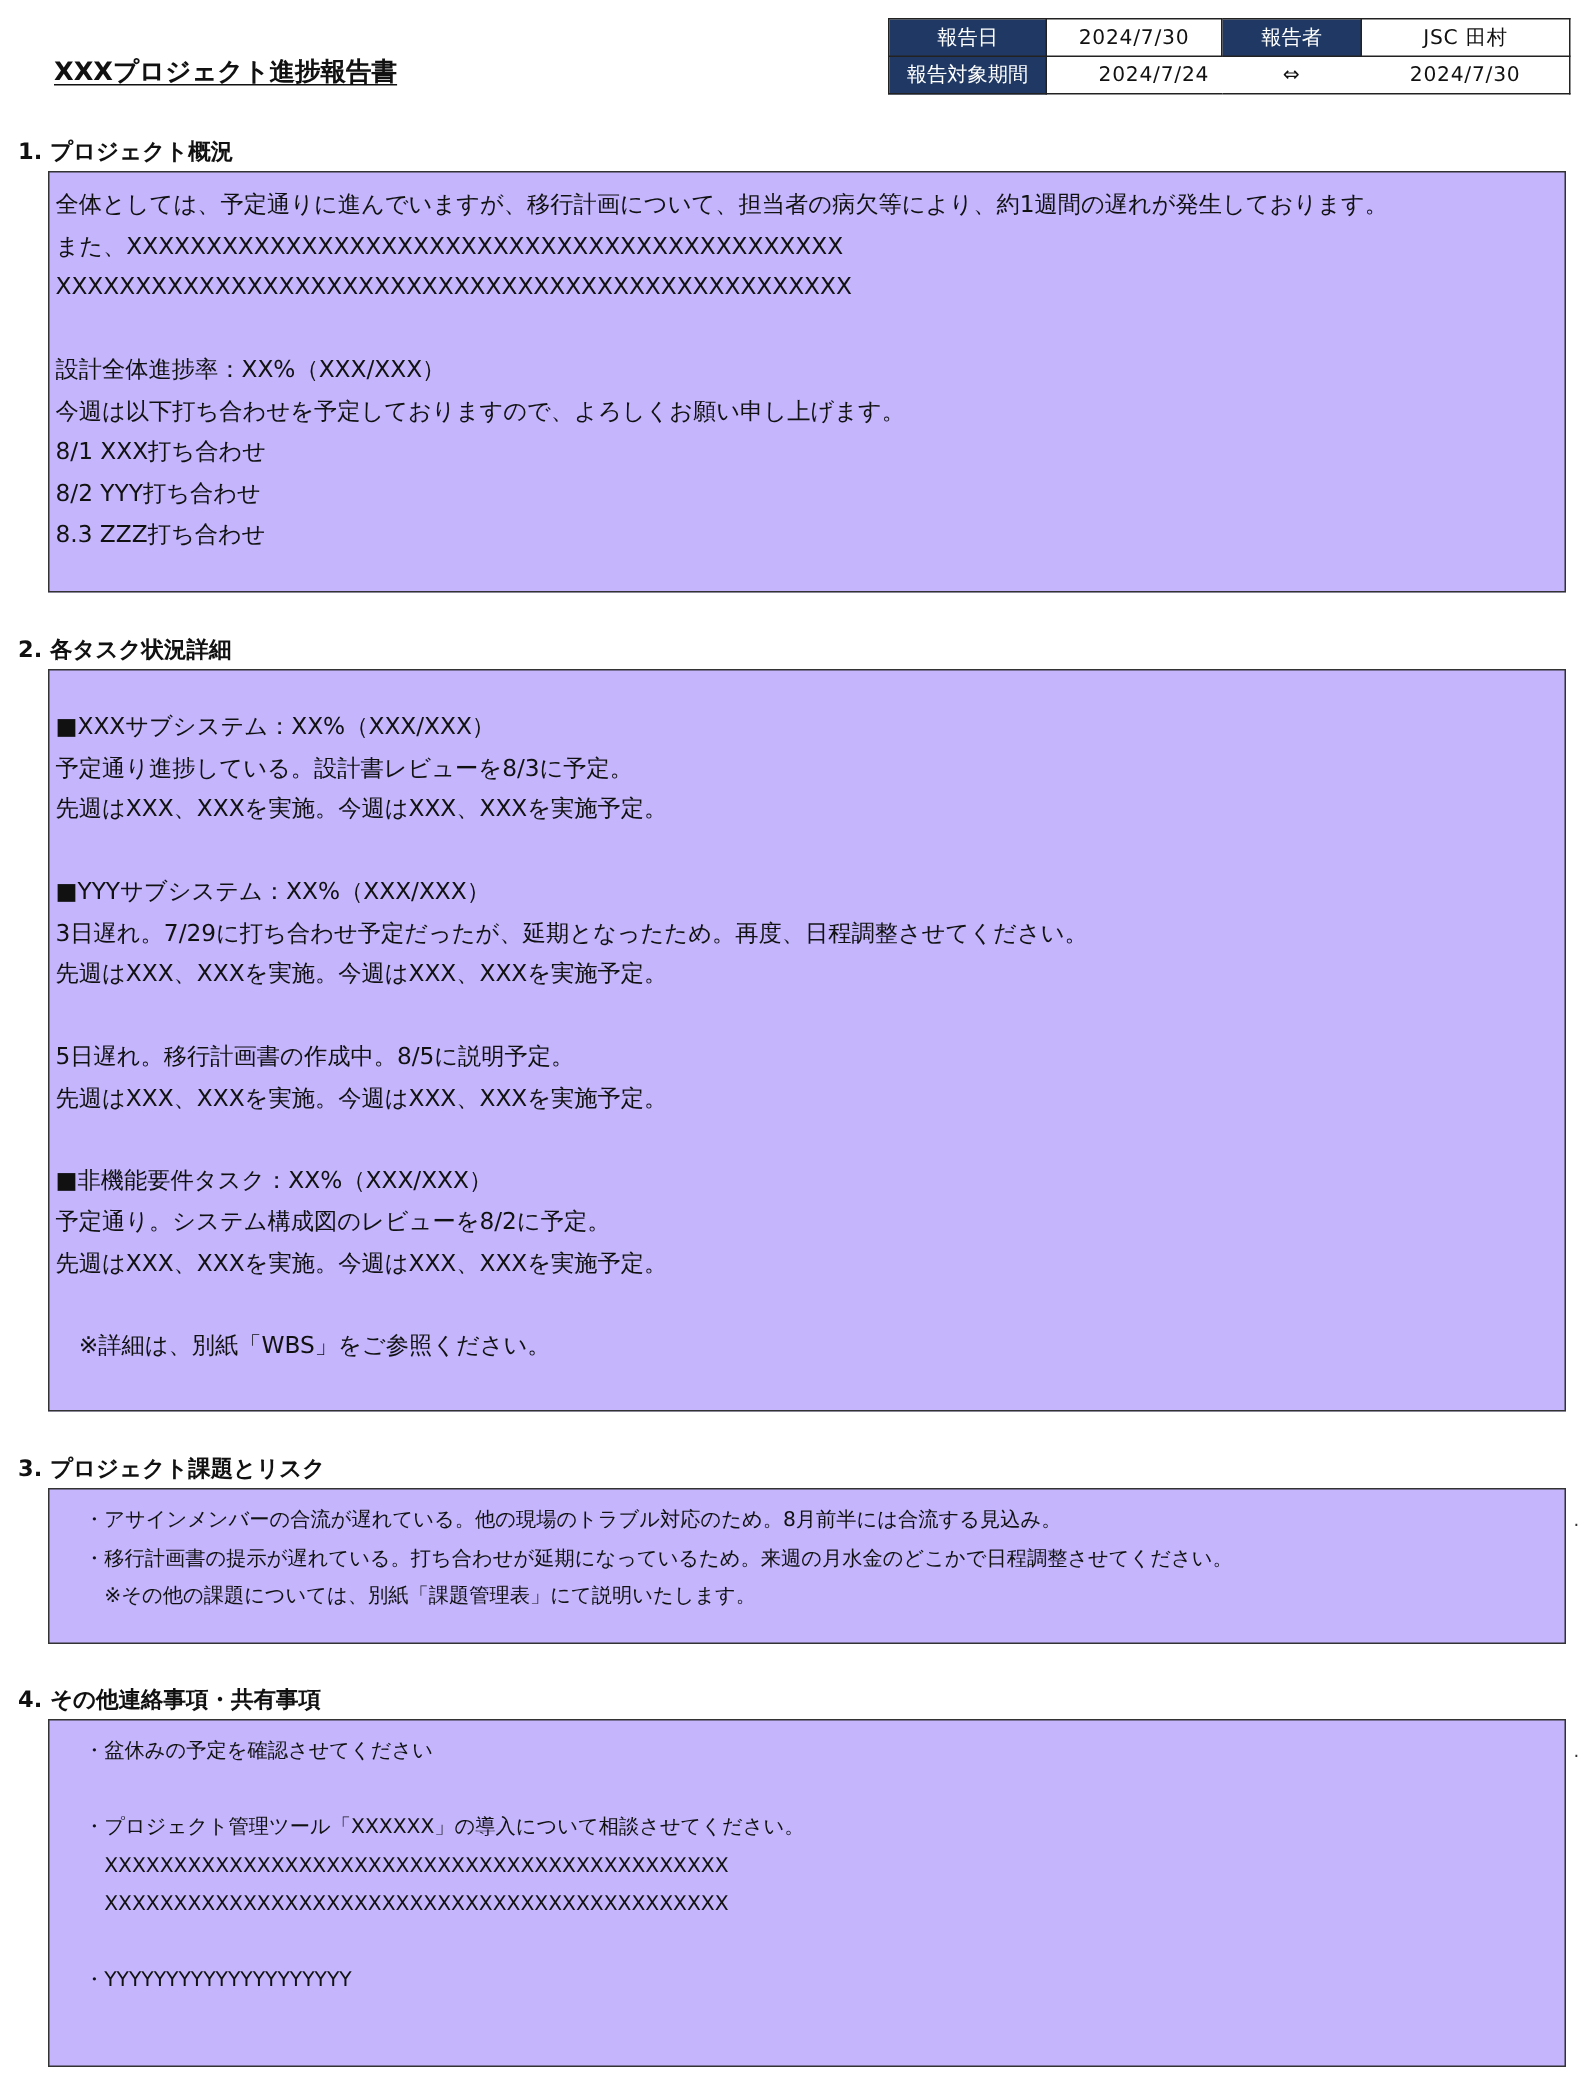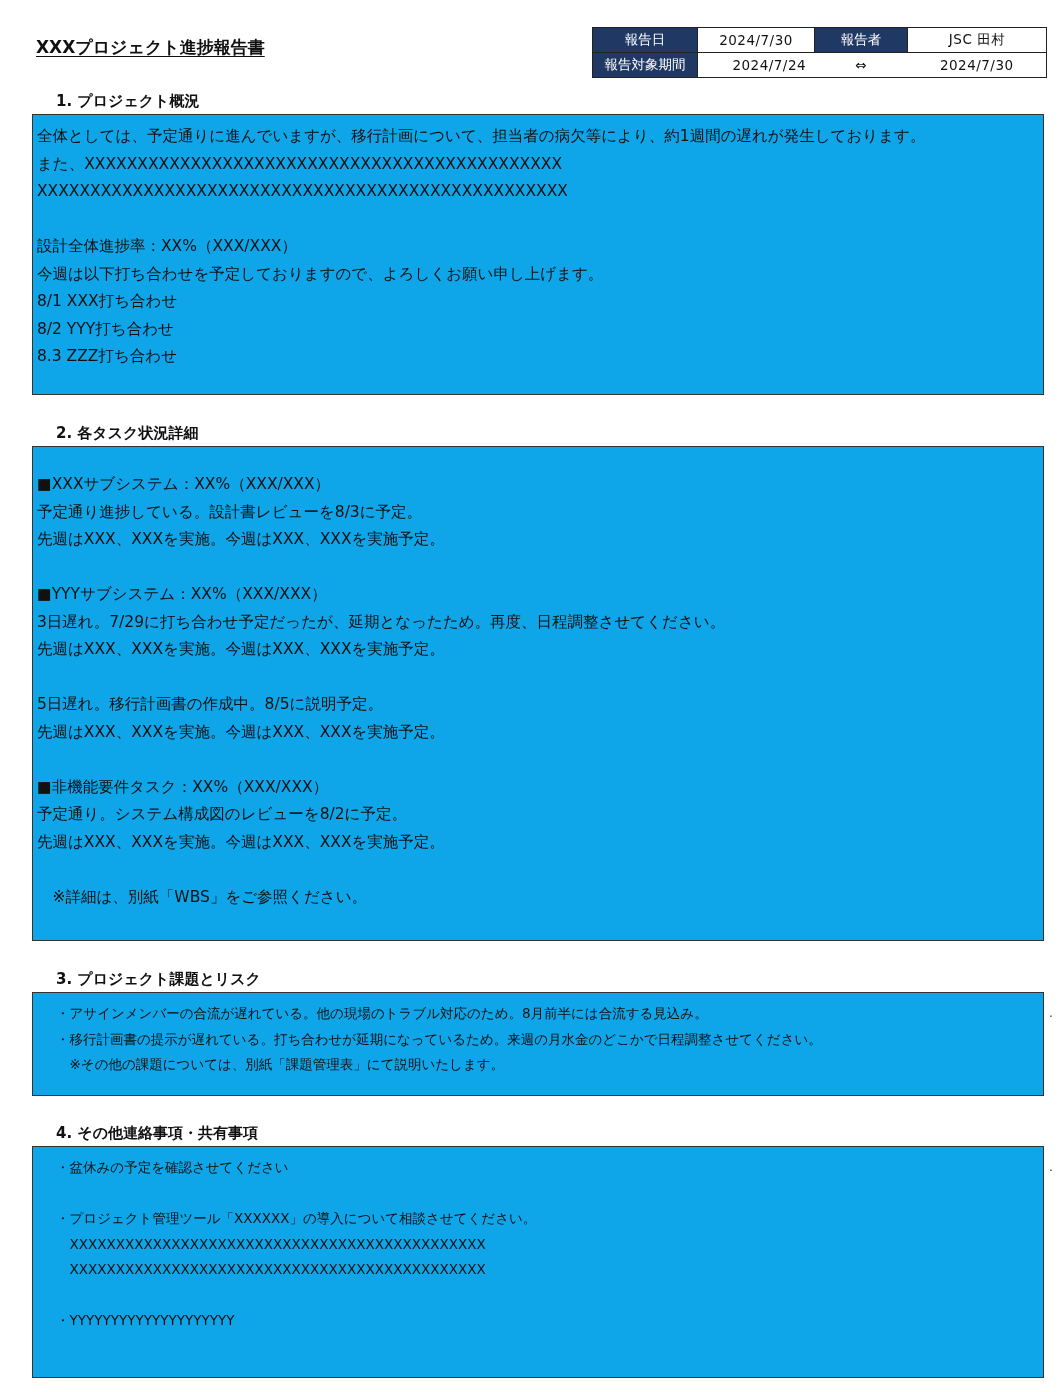--- a/index.html
+++ b/index.html
@@ -7,35 +7,35 @@
       width: 1060px; height: 1392px; position: relative; overflow: hidden;
       font-family: "DejaVu Sans", "Liberation Sans", sans-serif;
       color: #111;
     }
     .title {
       position: absolute; left: 36px; top: 36px;
       font-size: 17px; font-weight: bold; text-decoration: underline;
       text-underline-offset: 3px; letter-spacing: 0px;
     }
     .meta {
-      position: absolute; left: 592px; top: 27px;
+      position: absolute; left: 592px; top: 12px;
       border-collapse: collapse; font-size: 13.5px;
     }
     .meta td {
       border: 1px solid #222; height: 24px; padding: 0 4px; text-align: center;
       white-space: nowrap;
     }
     .meta td.lbl { background: #1f3864; color: #ffffff; }
     .meta td.val { background: #ffffff; color: #111; letter-spacing: 0.5px; }
     .sec-head {
-      position: absolute; left: 12px; font-size: 15px; font-weight: bold; margin-left: 44px;
+      position: absolute; left: 12px; font-size: 15px; font-weight: bold;
     }
     .box {
       position: absolute; left: 32px; width: 1012px;
-      border: 1.5px solid #333; box-sizing: border-box; background: #0ea5e9;
+      border: 1.5px solid #333; box-sizing: border-box; background: #c4b5fd;
     }
     .box .line {
       height: 27.5px; line-height: 27.5px; font-size: 15.5px; padding-left: 4px;
       white-space: nowrap;
     }
     .box.small .line { font-size: 13.5px; height: 25.5px; line-height: 25.5px; padding-left: 6px; margin-left: 17px; }
     .outer-dot {
       position: absolute; left: 1049px; font-size: 12px; color: #333;
     }
   </style>

